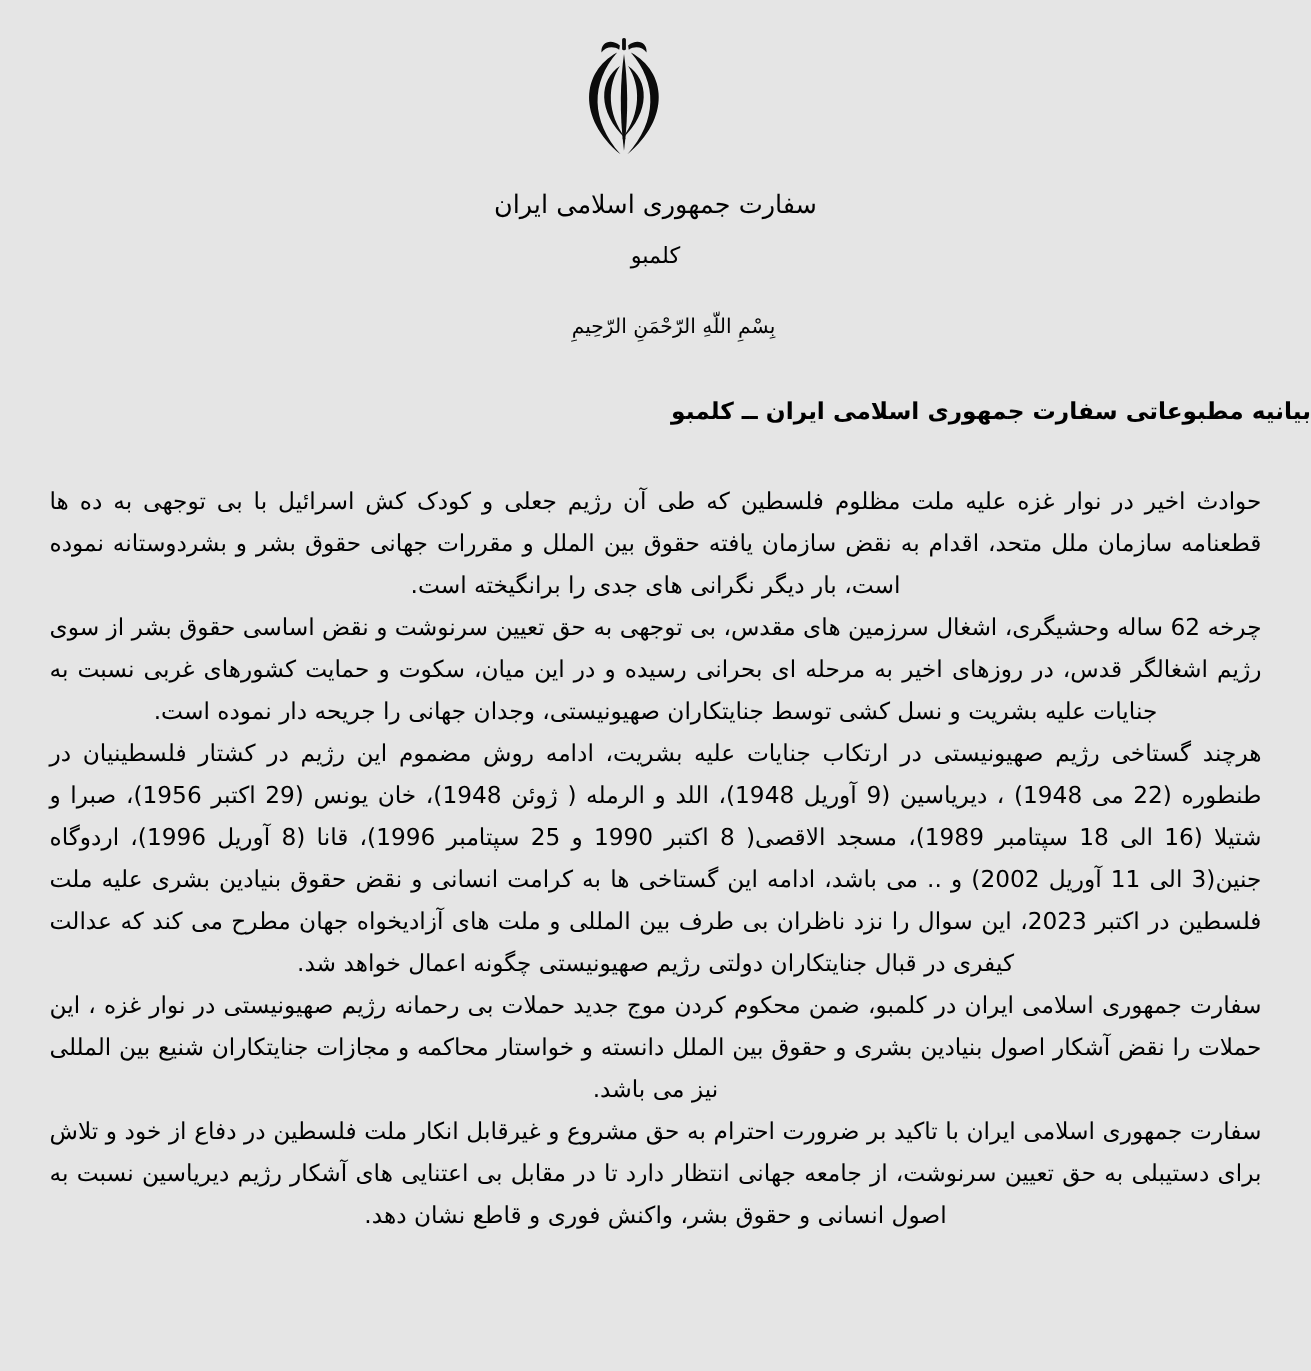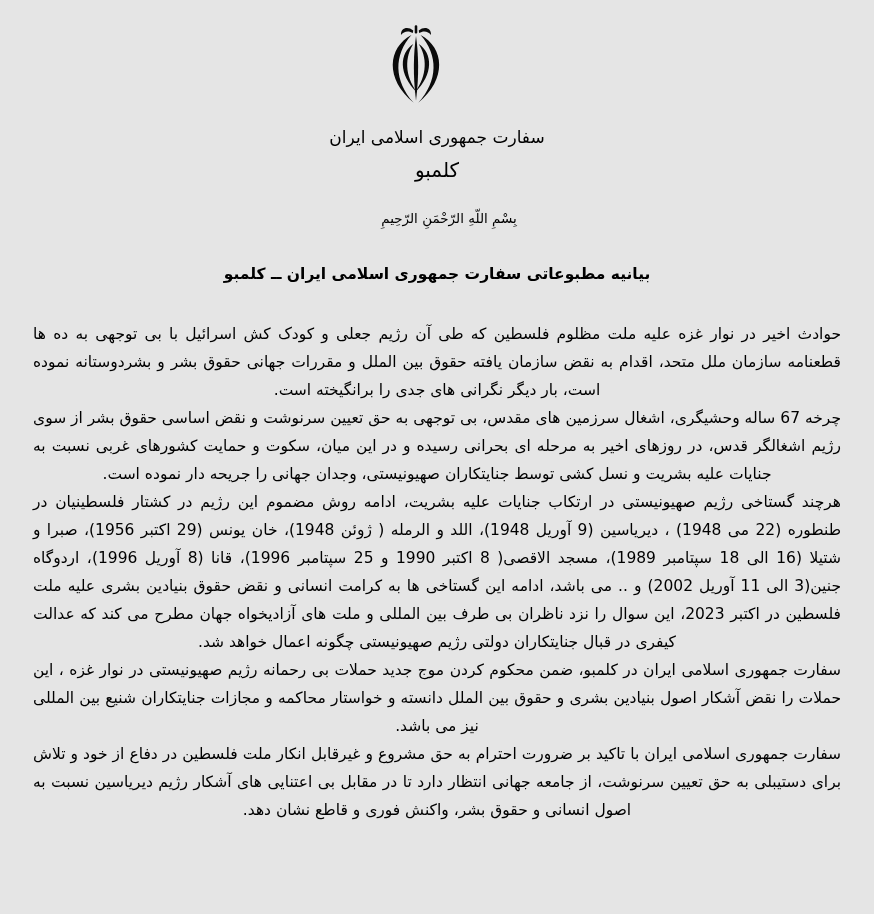--- a/index.html
+++ b/index.html
@@ -27,32 +27,31 @@
     margin: 0 auto;
     transform: translateX(-21px);
   }
   .embassy-line {
     margin-top: 20px;
     font-size: 17px;
     line-height: 22px;
   }
   .city-line {
     margin-top: 11px;
-    font-size: 20px;
+    font-size: 15px;
     line-height: 22px;
   }
   .bismillah {
     margin-top: 28px;
     font-size: 13.5px;
     line-height: 18px;
     transform: translateX(12px);
   }
   .doc-title {
     margin-top: 32px;
-    text-align: center;
     font-weight: bold;
     font-size: 15.5px;
     line-height: 31px;
   }
   .body-text {
     margin-top: 30px;
     padding: 0 33px;
     font-size: 15.5px;
     line-height: 28px;
     text-align: justify;
@@ -96,19 +95,19 @@
     <div class="bismillah">بِسْمِ اللّهِ الرّحْمَنِ الرّحِيمِ</div>
 
   </div>
 
   <div class="doc-title">
     <div>بیانیه مطبوعاتی سفارت جمهوری اسلامی ایران ــ کلمبو</div>
   </div>
 
   <div class="body-text">
     <p>حوادث اخیر در نوار غزه علیه ملت مظلوم فلسطین که طی آن رژیم جعلی و کودک کش اسرائیل با بی توجهی به ده ها قطعنامه سازمان ملل متحد، اقدام به نقض سازمان یافته حقوق بین الملل و مقررات جهانی حقوق بشر و بشردوستانه نموده است، بار دیگر نگرانی های جدی را برانگیخته است.</p>
-    <p>چرخه 67 ساله وحشیگری، اشغال سرزمین های مقدس، بی توجهی به حق تعیین سرنوشت و نقض اساسی حقوق بشر از سوی رژیم اشغالگر قدس، در روزهای اخیر به مرحله ای بحرانی رسیده و در این میان، سکوت و حمایت کشورهای غربی نسبت به جنایات علیه بشریت و نسل کشی توسط جنایتکاران صهیونیستی، وجدان جهانی را جریحه دار نموده است.</p>
+    <p>چرخه 62 ساله وحشیگری، اشغال سرزمین های مقدس، بی توجهی به حق تعیین سرنوشت و نقض اساسی حقوق بشر از سوی رژیم اشغالگر قدس، در روزهای اخیر به مرحله ای بحرانی رسیده و در این میان، سکوت و حمایت کشورهای غربی نسبت به جنایات علیه بشریت و نسل کشی توسط جنایتکاران صهیونیستی، وجدان جهانی را جریحه دار نموده است.</p>
     <p>هرچند گستاخی رژیم صهیونیستی در ارتکاب جنایات علیه بشریت، ادامه روش مضموم این رژیم در کشتار فلسطینیان در طنطوره (22 می 1948) ، دیریاسین (9 آوریل 1948)، اللد و الرمله ( ژوئن 1948)، خان یونس (29 اکتبر 1956)، صبرا و شتیلا (16 الی 18 سپتامبر 1989)، مسجد الاقصی( 8 اکتبر 1990 و 25 سپتامبر 1996)، قانا (8 آوریل 1996)، اردوگاه جنین(3 الی 11 آوریل 2002) و .. می باشد، ادامه این گستاخی ها به کرامت انسانی و نقض حقوق بنیادین بشری علیه ملت فلسطین در اکتبر 2023، این سوال را نزد ناظران بی طرف بین المللی و ملت های آزادیخواه جهان مطرح می کند که عدالت کیفری در قبال جنایتکاران دولتی رژیم صهیونیستی چگونه اعمال خواهد شد.</p>
     <p>سفارت جمهوری اسلامی ایران در کلمبو، ضمن محکوم کردن  موج جدید حملات بی رحمانه رژیم صهیونیستی در نوار غزه ، این حملات را نقض آشکار اصول بنیادین بشری و حقوق بین الملل دانسته و خواستار محاکمه و مجازات  جنایتکاران شنیع بین المللی نیز می باشد.</p>
     <p>سفارت جمهوری اسلامی ایران  با تاکید بر ضرورت احترام به حق مشروع و غیرقابل انکار ملت فلسطین در دفاع از خود و تلاش برای دستیبلی به حق تعیین سرنوشت، از جامعه جهانی انتظار دارد تا در مقابل بی اعتنایی های آشکار رژیم دیریاسین نسبت به اصول انسانی و حقوق بشر، واکنش فوری و قاطع نشان دهد.</p>
   </div>
 
 </div>
 
 </body></html>

